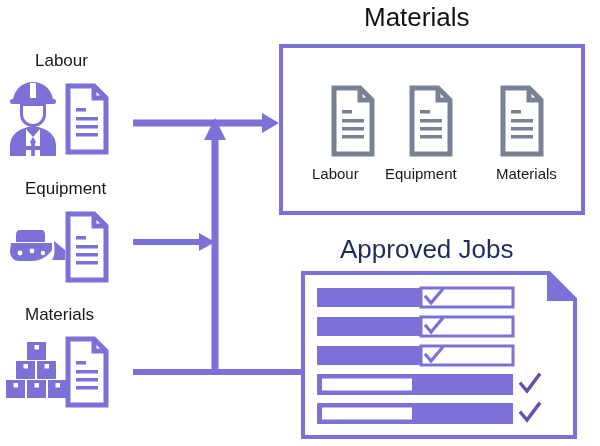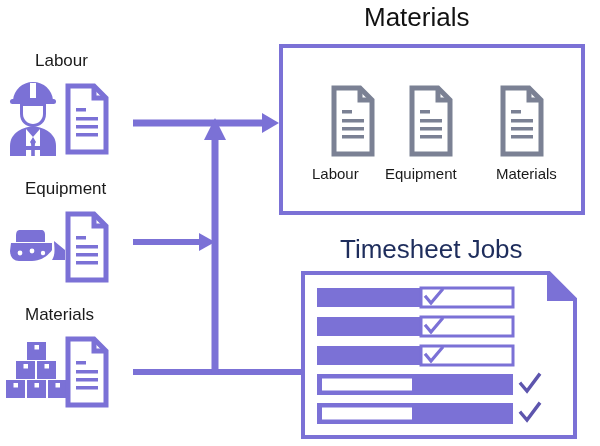--- a/index.html
+++ b/index.html
@@ -160,18 +160,18 @@
       <rect x="322" y="407.5" width="90" height="12" fill="#ffffff"></rect>
       <path d="M521,413 l6,7 l12,-16" fill="none" stroke="#5d55ad" stroke-width="3.4" stroke-linecap="square"></path>
     </g>
   </svg>
 
   <div class="lbl" style="left:35px;top:52px;">Labour</div>
   <div class="lbl" style="left:25px;top:180px;">Equipment</div>
   <div class="lbl" style="left:25px;top:306px;">Materials</div>
 
   <div class="title" style="left:364px;top:4px;" id="timesheet-title">Materials</div>
-  <div class="title" style="left:340px;top:236px;" id="approved-title">Timesheet Jobs</div>
+  <div class="title" style="left:340px;top:236px;" id="approved-title">Approved Jobs</div>
 
   <div class="ts-lbl" style="left:312px;top:165px;">Labour</div>
   <div class="ts-lbl" style="left:385px;top:165px;">Equipment</div>
   <div class="ts-lbl" style="left:496px;top:165px;">Materials</div>
 </div>
 
 </body></html>

